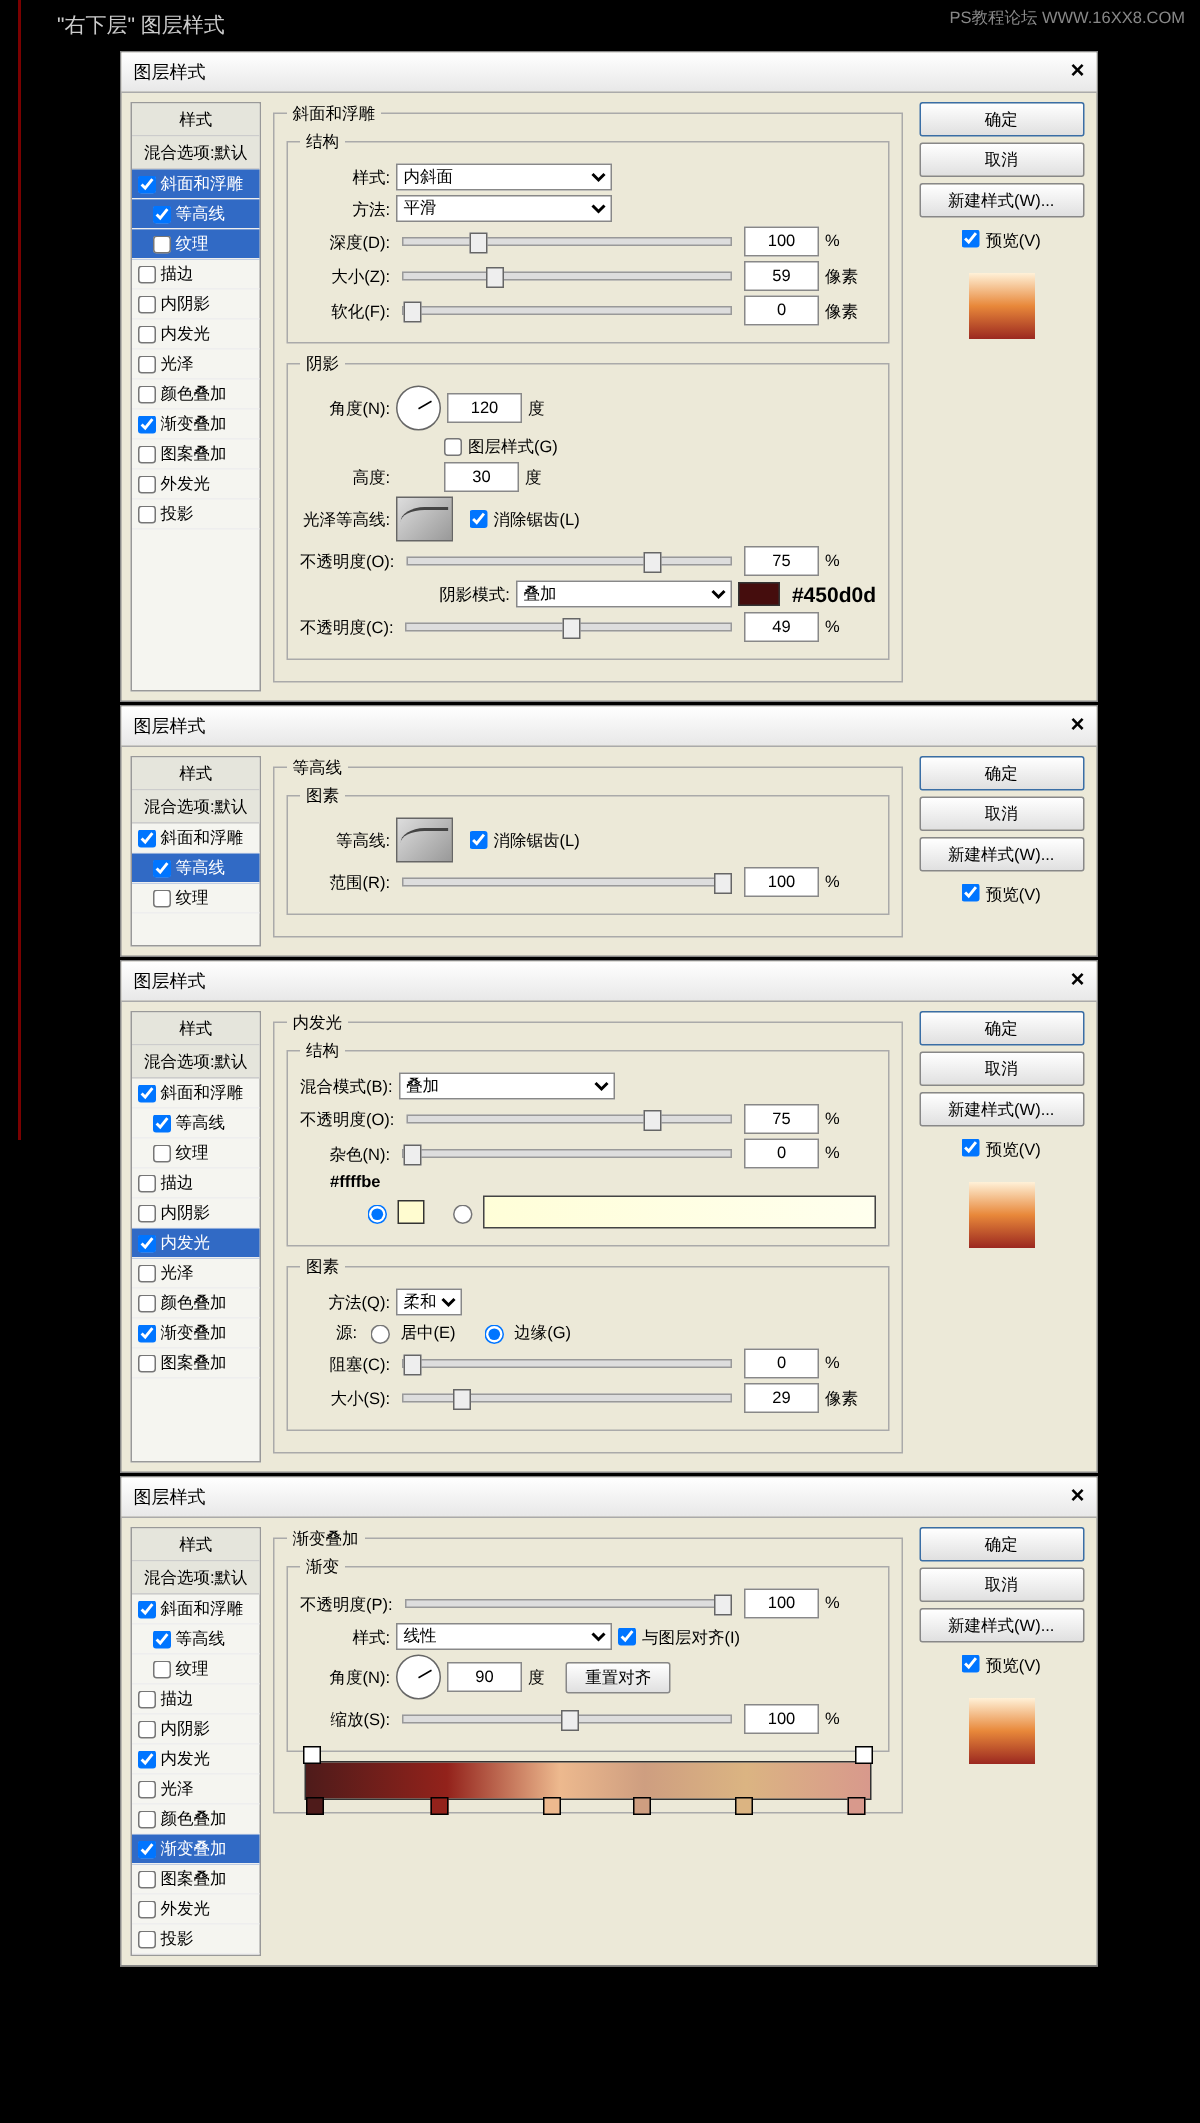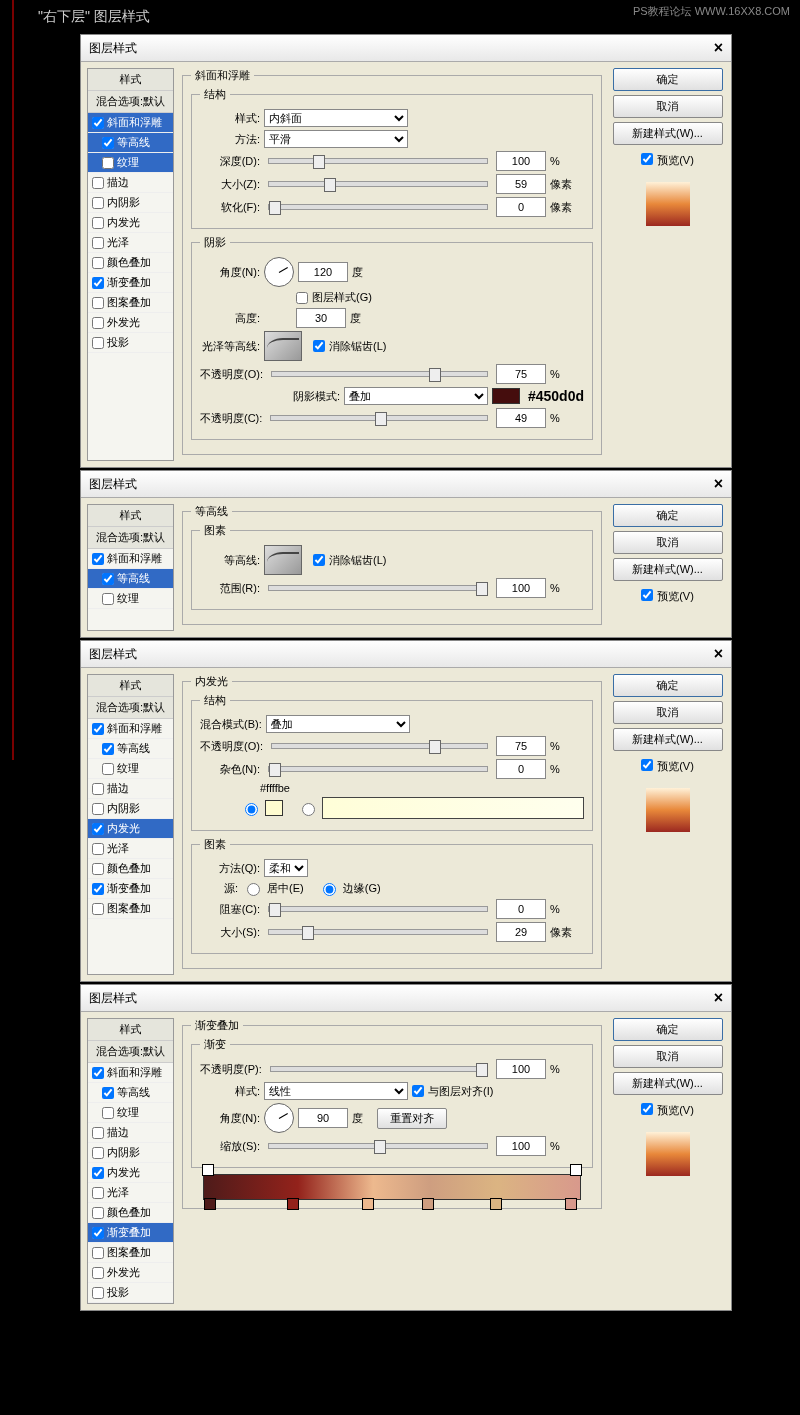--- a/index.html
+++ b/index.html
@@ -340,21 +340,21 @@
               <span class="unit">%</span>
             </div>
      <div class="row">
               <label>杂色(N):</label>
               <div class="slider">
                 <div class="thumb" style="left:0"></div>
               </div>
               <input class="num" value="0" style="">
               <span class="unit">%</span>
             </div>
-     <div style="font-weight:normal;margin-left:60px">#ffffbe</div>
+     <div style="font-weight:bold;margin-left:20px">#ffffbe</div>
      <div class="row" style="justify-content:flex-start;padding-left:40px"><input type="radio" checked="" style=""><span class="small-swatch"></span>&nbsp;&nbsp;<input type="radio" style=""><span class="gradient-bar light checker" style="width:140px"></span></div>
     </fieldset>
     <fieldset>
             <legend>图素</legend>
      <div class="row">
               <label>方法(Q):</label>
               <select><option>柔和</option></select>
               <span style="flex:1"></span>
             </div>
      <div class="row"><label class="short">源:</label><input type="radio" style=""><span>居中(E)</span>&nbsp;&nbsp;<input type="radio" checked="" style=""><span>边缘(G)</span><span style="flex:1"></span></div>

